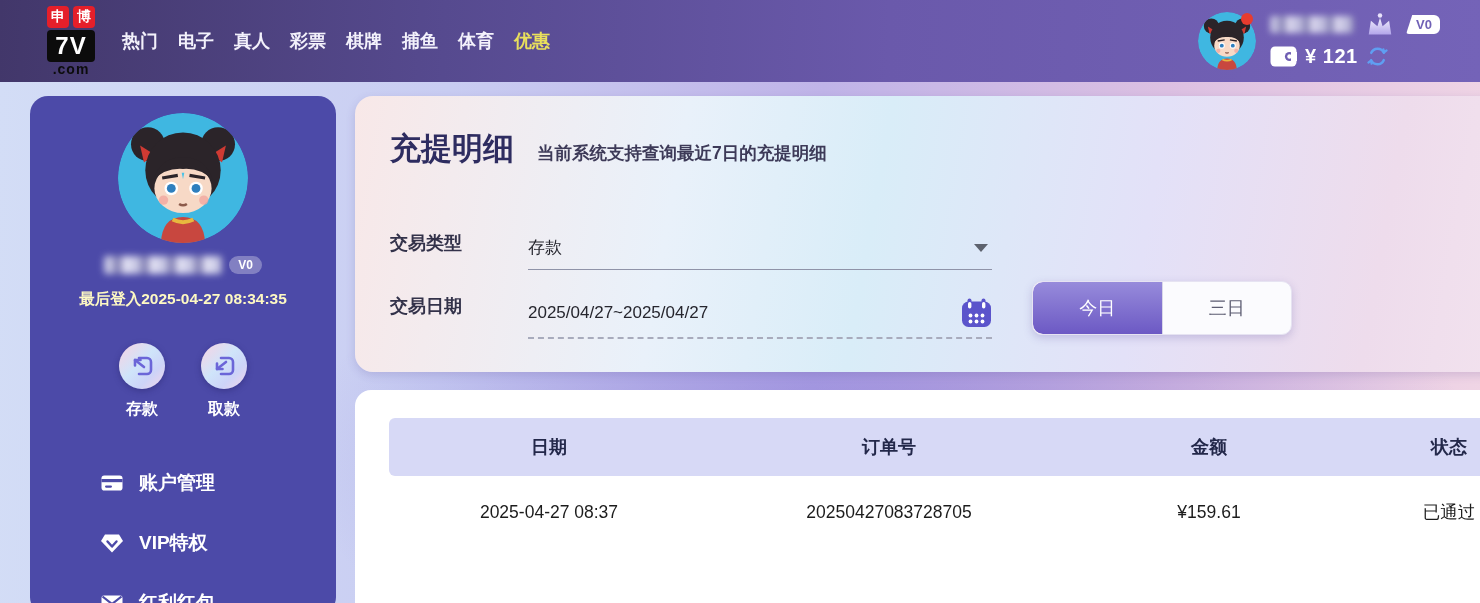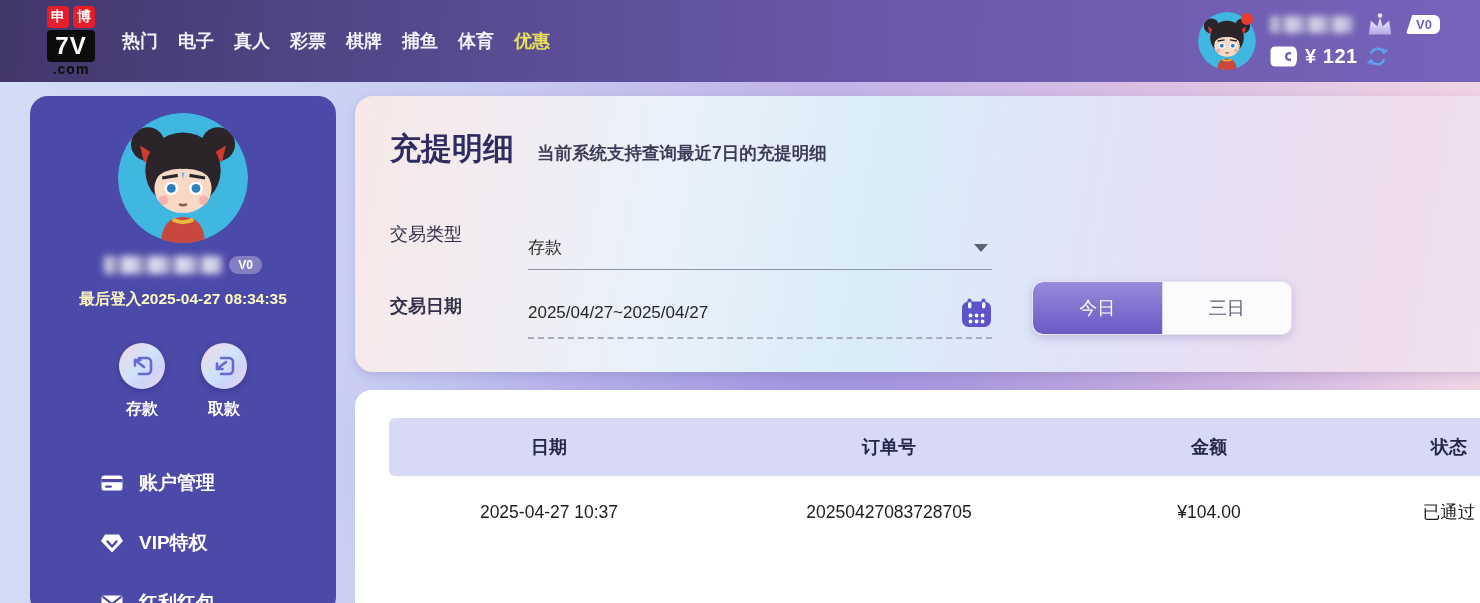--- a/index.html
+++ b/index.html
@@ -74,21 +74,21 @@
 
   
   .filter-card { position:absolute; left:355px; top:14px; right:-24px; height:276px;
     border-radius:18px 0 0 18px;
     background: linear-gradient(100deg,#f8e8e8 0%,#e9f1fa 28%,#d9edf8 45%,#e3e1f8 68%,#eedcec 88%,#f2e2ee 100%);
     box-shadow: 0 3px 10px rgba(70,60,140,.18); }
   .title-row { position:absolute; left:35px; top:32px; display:flex; align-items:baseline; gap:23px; }
   .page-title { font-size:31px; font-weight:800; color:#2e2c60; }
   .page-subtitle { font-size:17.5px; font-weight:600; color:#3d3a58; }
   .flabel { position:absolute; left:35px; font-size:18px; color:#33324a; }
-  .flabel1 { top:126px; } .flabel2 { top:198px;font-weight:bold; }
+  .flabel1 { top:135px;font-weight:bold; } .flabel2 { top:198px;font-weight:bold; }
   .ffield { position:absolute; left:173px; width:464px; display:flex; align-items:center;
     justify-content:space-between; font-size:17px; color:#26262e; cursor:pointer; }
   .ffield1 { top:130px; height:44px; border-bottom:1px solid #8f93a8; }
   .ffield2 { top:192px; height:51px; border-bottom:2px dashed #a8abbc; }
   .caret { width:0; height:0; border-left:7px solid transparent; border-right:7px solid transparent;
     border-top:8px solid #5d626e; margin-right:4px; }
   .range-group { position:absolute; left:677px; top:185px; width:260px; height:54px; display:flex;
     background:#fbfbfe; border:1px solid #e6e3f2; border-radius:10px; overflow:hidden;
     box-shadow: 0 3px 8px rgba(90,80,160,.25); }
   .range-btn { flex:1; border:none; background:transparent; font-family:inherit; font-size:18px;
@@ -321,21 +321,21 @@
     </section>
 
     <section class="table-card">
       <div class="thead">
         <span>日期</span>
         <span>订单号</span>
         <span>金额</span>
         <span>状态</span>
       </div>
       <div class="trow">
-        <span>2025-04-27 10:37</span>
+        <span>2025-04-27 08:37</span>
         <span>20250427083728705</span>
-        <span>¥104.00</span>
+        <span>¥159.61</span>
         <span>已通过</span>
       </div>
     </section>
 
   </div>
 </div>
 
 </body></html>

